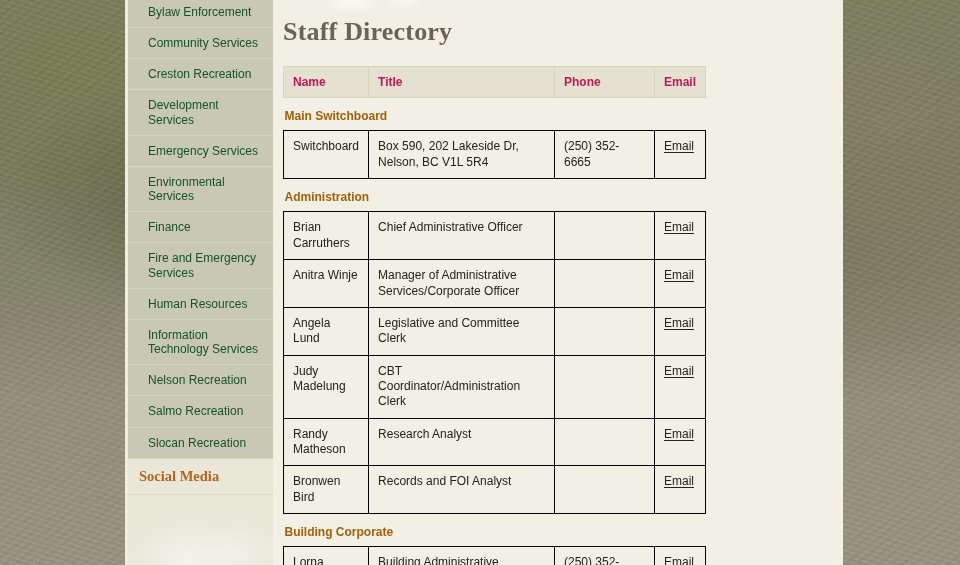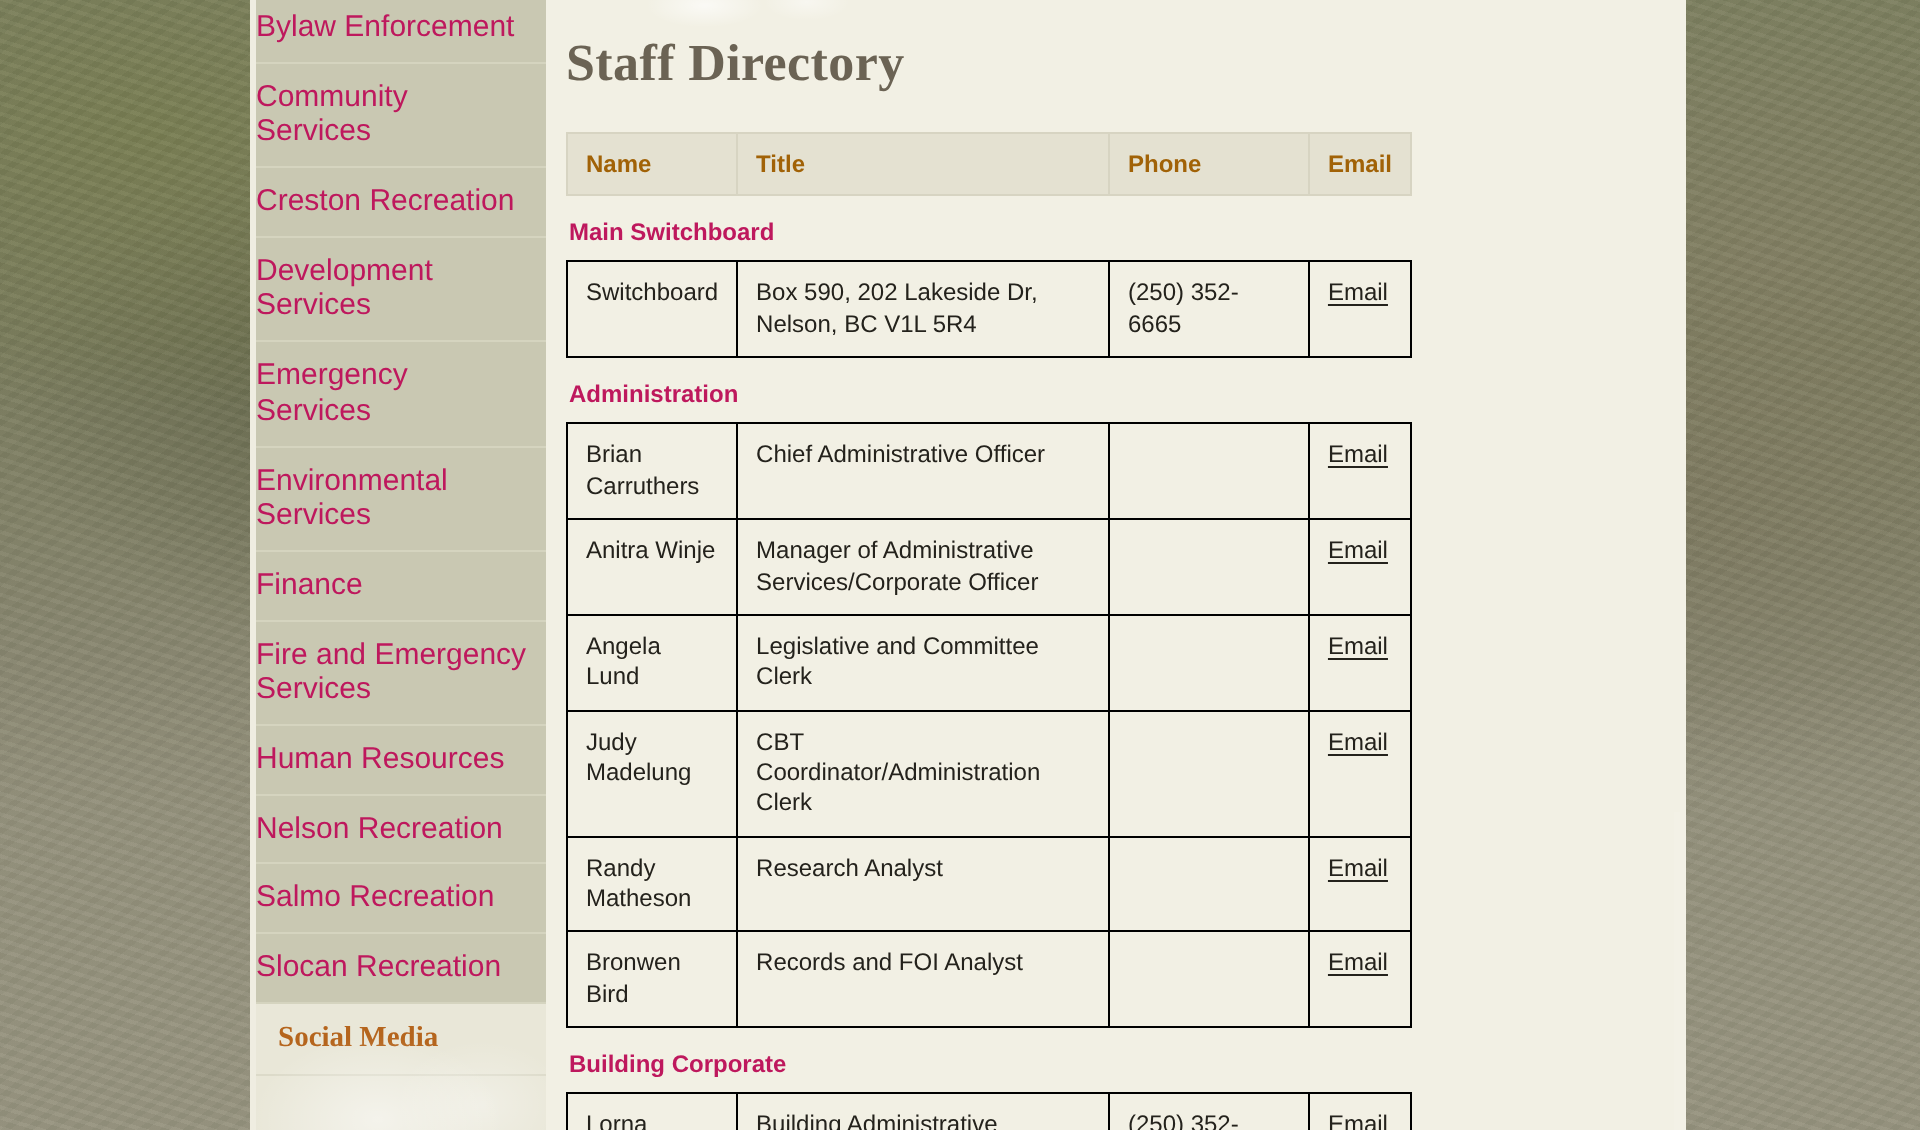--- a/index.html
+++ b/index.html
@@ -62,24 +62,24 @@
   .sidebar-watermark {
     position: absolute; left: 0; bottom: 0; width: 145px; height: 105px;
     background:
       radial-gradient(ellipse 90px 60px at 42% 95%, rgba(255,255,255,.5), rgba(255,255,255,0) 70%),
       radial-gradient(ellipse 60px 45px at 78% 88%, rgba(255,255,255,.34), rgba(255,255,255,0) 72%);
     pointer-events: none;
   }
   .nav-sub { background: #c9c8b2; }
   .nav-item {
     display: block;
-    padding: 8px 9px 8px 0;
-    font-size: 15px;
+    padding: 8px 9px 8px 20px;
+    font-size: 12px;
     line-height: 1.18;
-    color: #be185d;
+    color: #14532d;
     border-bottom: 1px solid #d5d4bf;
     text-decoration: none;
   }
   .nav-item:first-child { padding-top: 5px; }
   .nav-section {
     display: block;
     padding: 9px 9px 9px 11px;
     font-family: "Liberation Serif", serif;
     font-weight: bold;
     font-size: 14.5px;
@@ -119,42 +119,42 @@
     width: 423px;
     border-collapse: collapse;
     font-size: 12px;
     color: #24221c;
   }
   table.directory th {
     background: #e4e1d1;
     text-align: left;
     font-weight: bold;
     font-size: 12px;
-    color: #a16207;
+    color: #be185d;
     padding: 8px 9px;
     border: 1px solid #d7d4c2;
   }
   table.directory td {
     padding: 8px 9px;
     border: 1px solid #000000;
     vertical-align: top;
     line-height: 1.28;
   }
   .col-name  { width: 82px; }
   .col-title { width: 191px; }
   .col-phone { width: 109px; }
   .col-email { width: 41px; }
 
   tr.section-row td {
     border: 0;
     background: transparent;
     padding: 11px 9px 6px 1px;
     font-weight: bold;
     font-size: 12px;
-    color: #be185d;
+    color: #a16207;
   }
   a.email-link {
     color: #24221c;
     text-decoration: underline;
     text-underline-offset: 2px;
   }
 </style>
 </head>
 <body>
 
@@ -172,20 +172,21 @@
     <div class="nav-sub" id="submenu-list">
         <a class="nav-item" href="#">Bylaw Enforcement</a>
         <a class="nav-item" href="#">Community Services</a>
         <a class="nav-item" href="#">Creston Recreation</a>
         <a class="nav-item" href="#">Development Services</a>
         <a class="nav-item" href="#">Emergency Services</a>
         <a class="nav-item" href="#">Environmental Services</a>
         <a class="nav-item" href="#">Finance</a>
         <a class="nav-item" href="#">Fire and Emergency Services</a>
         <a class="nav-item" href="#">Human Resources</a>
+        <a class="nav-item" href="#">Information Technology Services</a>
         <a class="nav-item" href="#">Nelson Recreation</a>
         <a class="nav-item" href="#">Salmo Recreation</a>
         <a class="nav-item" href="#">Slocan Recreation</a>
       </div>
     <div id="sections-list">
         <a class="nav-section" href="#">Social Media</a>
       </div>
     <div class="sidebar-watermark"></div>
   </nav>
 

